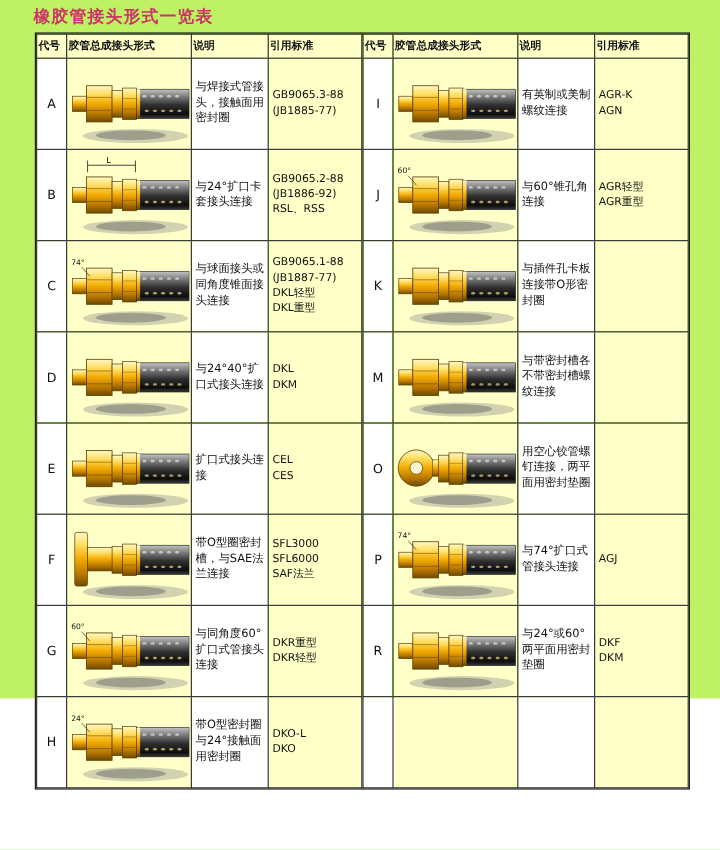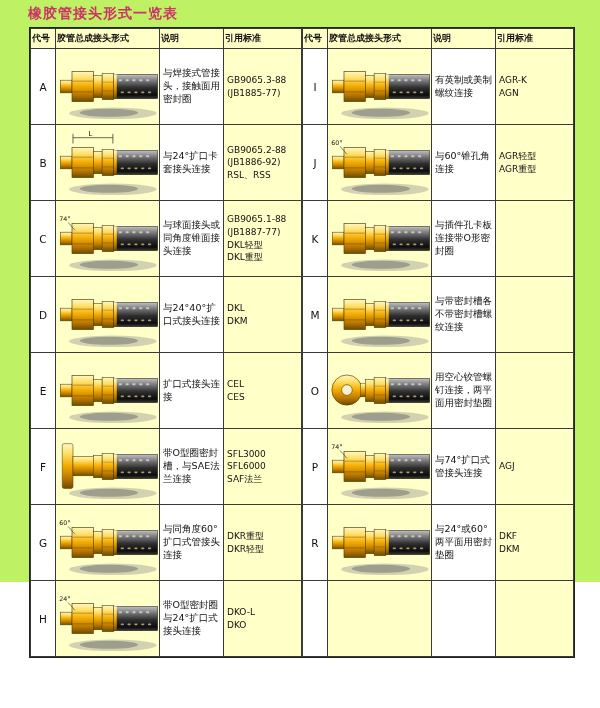--- a/index.html
+++ b/index.html
@@ -335,21 +335,21 @@
                 <rect x="76" y="29" width="3.4" height="2" rx="1" fill="#d8d8d8" opacity="0.8"></rect>
                 <rect x="78" y="41.5" width="3.4" height="2" rx="1" fill="#cdbd7e" opacity="0.8"></rect>
                 <rect x="83" y="29" width="3.4" height="2" rx="1" fill="#d8d8d8" opacity="0.8"></rect>
                 <rect x="85" y="41.5" width="3.4" height="2" rx="1" fill="#cdbd7e" opacity="0.8"></rect>
                 <rect x="90" y="29" width="3.4" height="2" rx="1" fill="#d8d8d8" opacity="0.8"></rect>
                 <rect x="92" y="41.5" width="3.4" height="2" rx="1" fill="#cdbd7e" opacity="0.8"></rect>
                 <line x1="10" y1="20" x2="17" y2="28" stroke="#333" stroke-width="0.6"></line>
                 <text x="1" y="18" font-size="6.5" fill="#111">24°</text>
               </svg>
             </td>
-            <td class="desc">带O型密封圈与24°扩口式接头连接</td>
+            <td class="desc">带O型密封圈与24°接触面用密封圈</td>
             <td class="std">DKO-L
 DKO</td>
           </tr>
         </tbody>
       </table>
     <table id="table-right">
         <tbody>
           <tr>
             <th>代号</th>
             <th>胶管总成接头形式</th>

